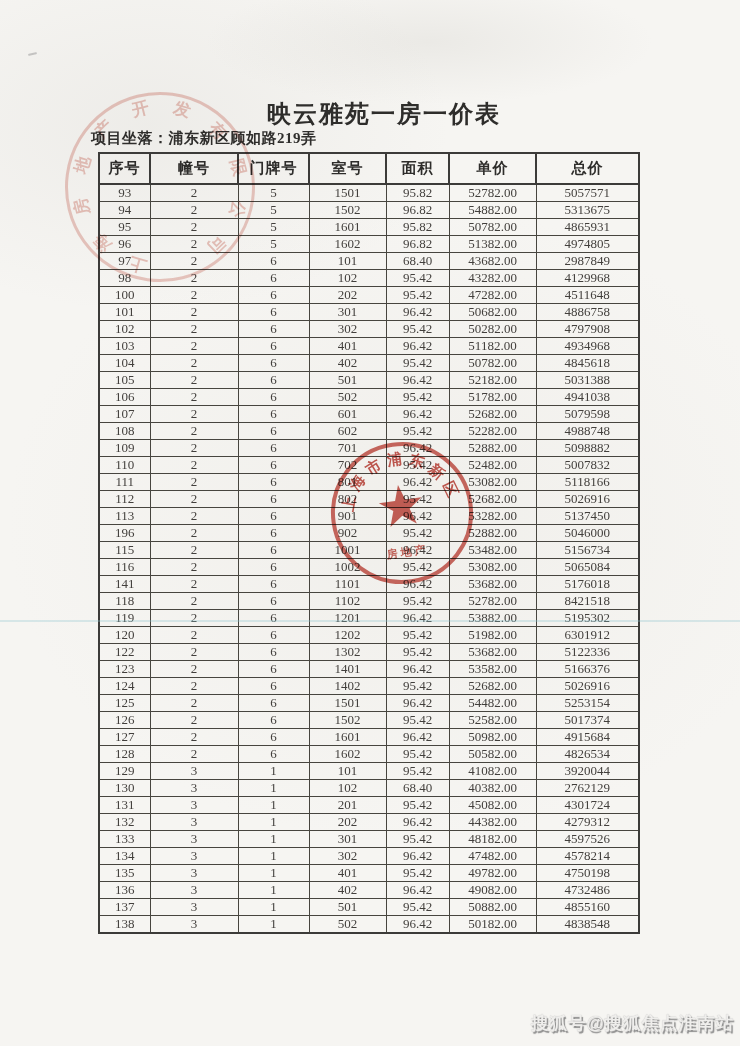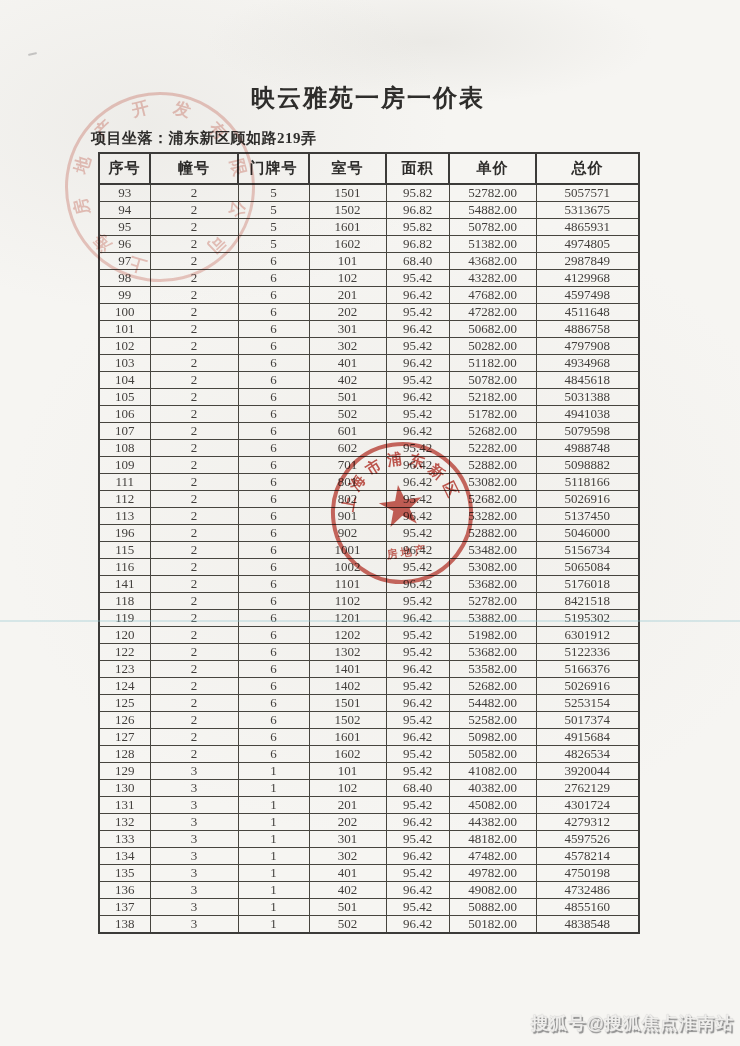--- a/index.html
+++ b/index.html
@@ -13,21 +13,21 @@
       radial-gradient(ellipse 320px 90px at 58% 4%, rgba(190,188,180,0.20), transparent 70%),
       radial-gradient(ellipse 420px 260px at 20% 12%, rgba(185,182,175,0.14), transparent 72%),
       radial-gradient(ellipse 500px 400px at 55% 50%, rgba(230,228,222,0.35), transparent 80%),
       #f6f5f2;
   }
   .speck{
     position:absolute;left:28px;top:53px;width:9px;height:2px;
     background:rgba(140,140,140,0.45);transform:rotate(-12deg);border-radius:1px;
   }
   .title{
-    position:absolute;left:98px;top:82px;width:540px;margin:0;
+    position:absolute;left:98px;top:82px;width:540px;margin:16px;
     text-align:center;font-size:24px;font-weight:700;letter-spacing:2px;
     color:#2e2d2b;
   }
   .location{
     position:absolute;left:83px;top:129px;
     font-size:15px;font-weight:700;color:#2f2e2c;letter-spacing:0.5px;margin-left:8px;
   }
   table.price-table{
     position:absolute;left:98px;top:152px;width:540px;
     border-collapse:collapse;table-layout:fixed;
@@ -173,29 +173,20 @@
         <tr>
           <td>98</td>
           <td>2</td>
           <td>6</td>
           <td>102</td>
           <td>95.42</td>
           <td>43282.00</td>
           <td>4129968</td>
         </tr>
         <tr>
-          <td>99</td>
-          <td>2</td>
-          <td>6</td>
-          <td>201</td>
-          <td>96.42</td>
-          <td>47682.00</td>
-          <td>4597498</td>
-        </tr>
-        <tr>
           <td>100</td>
           <td>2</td>
           <td>6</td>
           <td>202</td>
           <td>95.42</td>
           <td>47282.00</td>
           <td>4511648</td>
         </tr>
         <tr>
           <td>101</td>
@@ -270,20 +261,29 @@
           <td>4988748</td>
         </tr>
         <tr>
           <td>109</td>
           <td>2</td>
           <td>6</td>
           <td>701</td>
           <td>96.42</td>
           <td>52882.00</td>
           <td>5098882</td>
+        </tr>
+        <tr>
+          <td>110</td>
+          <td>2</td>
+          <td>6</td>
+          <td>702</td>
+          <td>95.42</td>
+          <td>52482.00</td>
+          <td>5007832</td>
         </tr>
         <tr>
           <td>111</td>
           <td>2</td>
           <td>6</td>
           <td>801</td>
           <td>96.42</td>
           <td>53082.00</td>
           <td>5118166</td>
         </tr>

